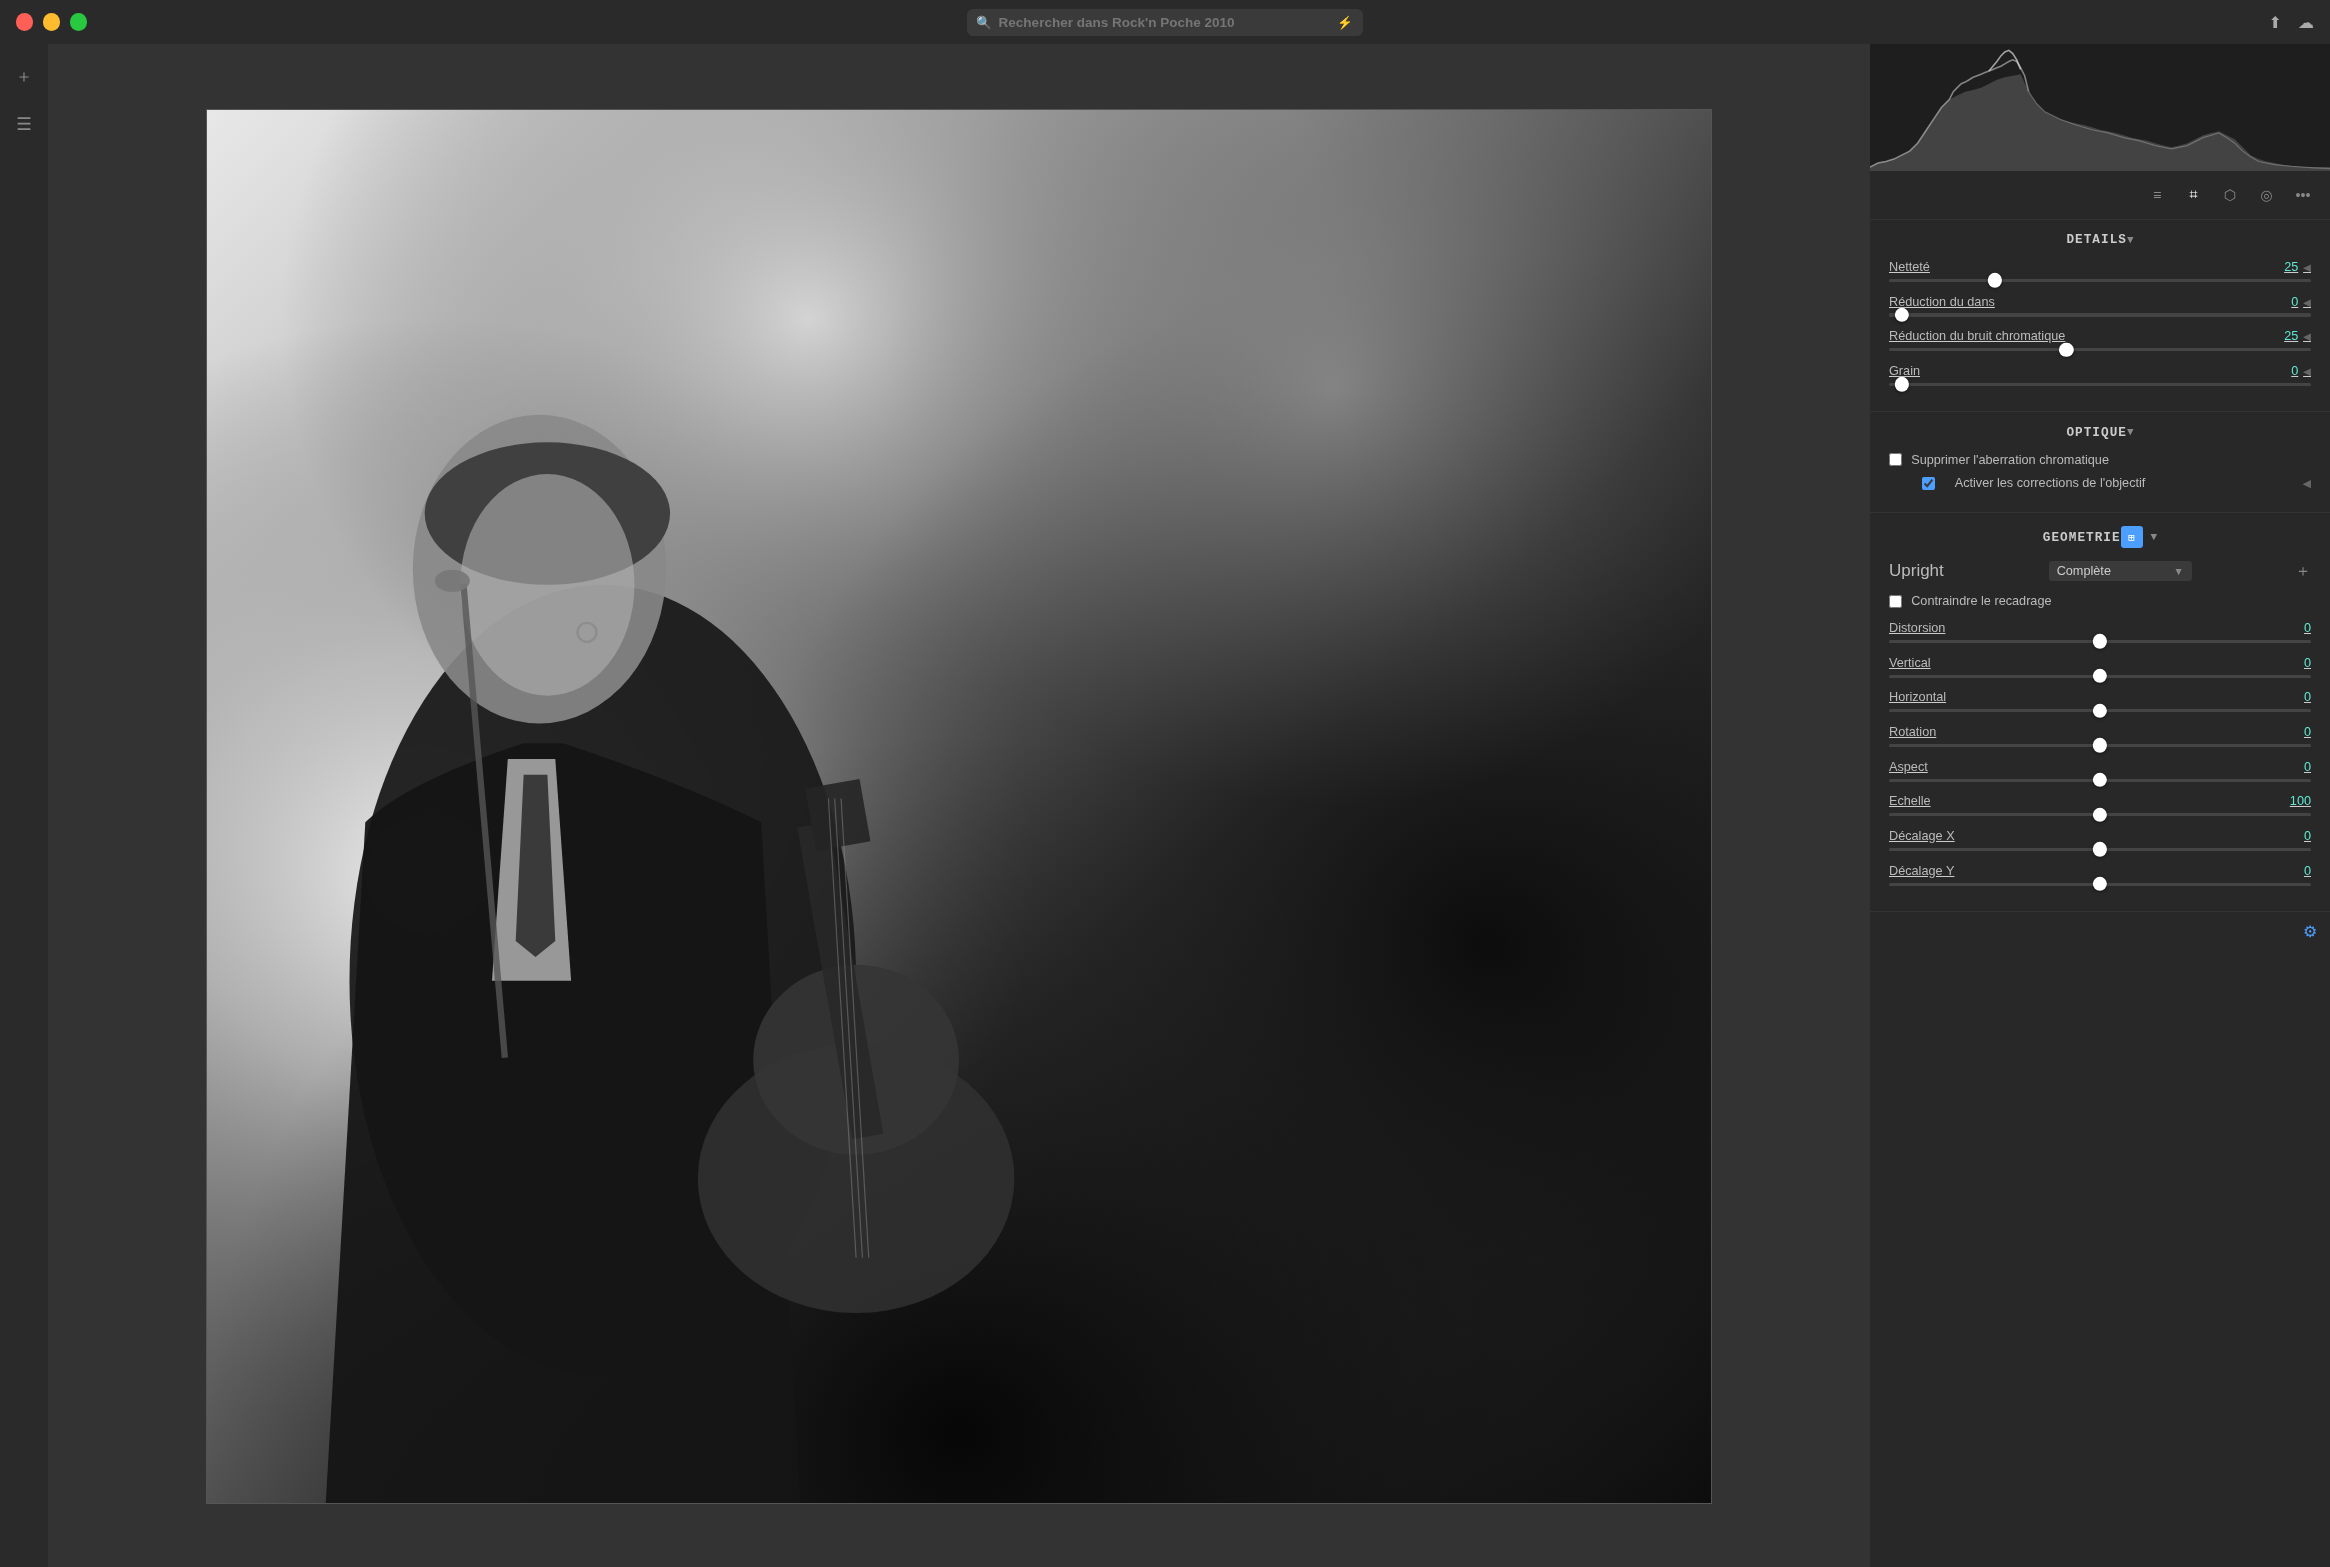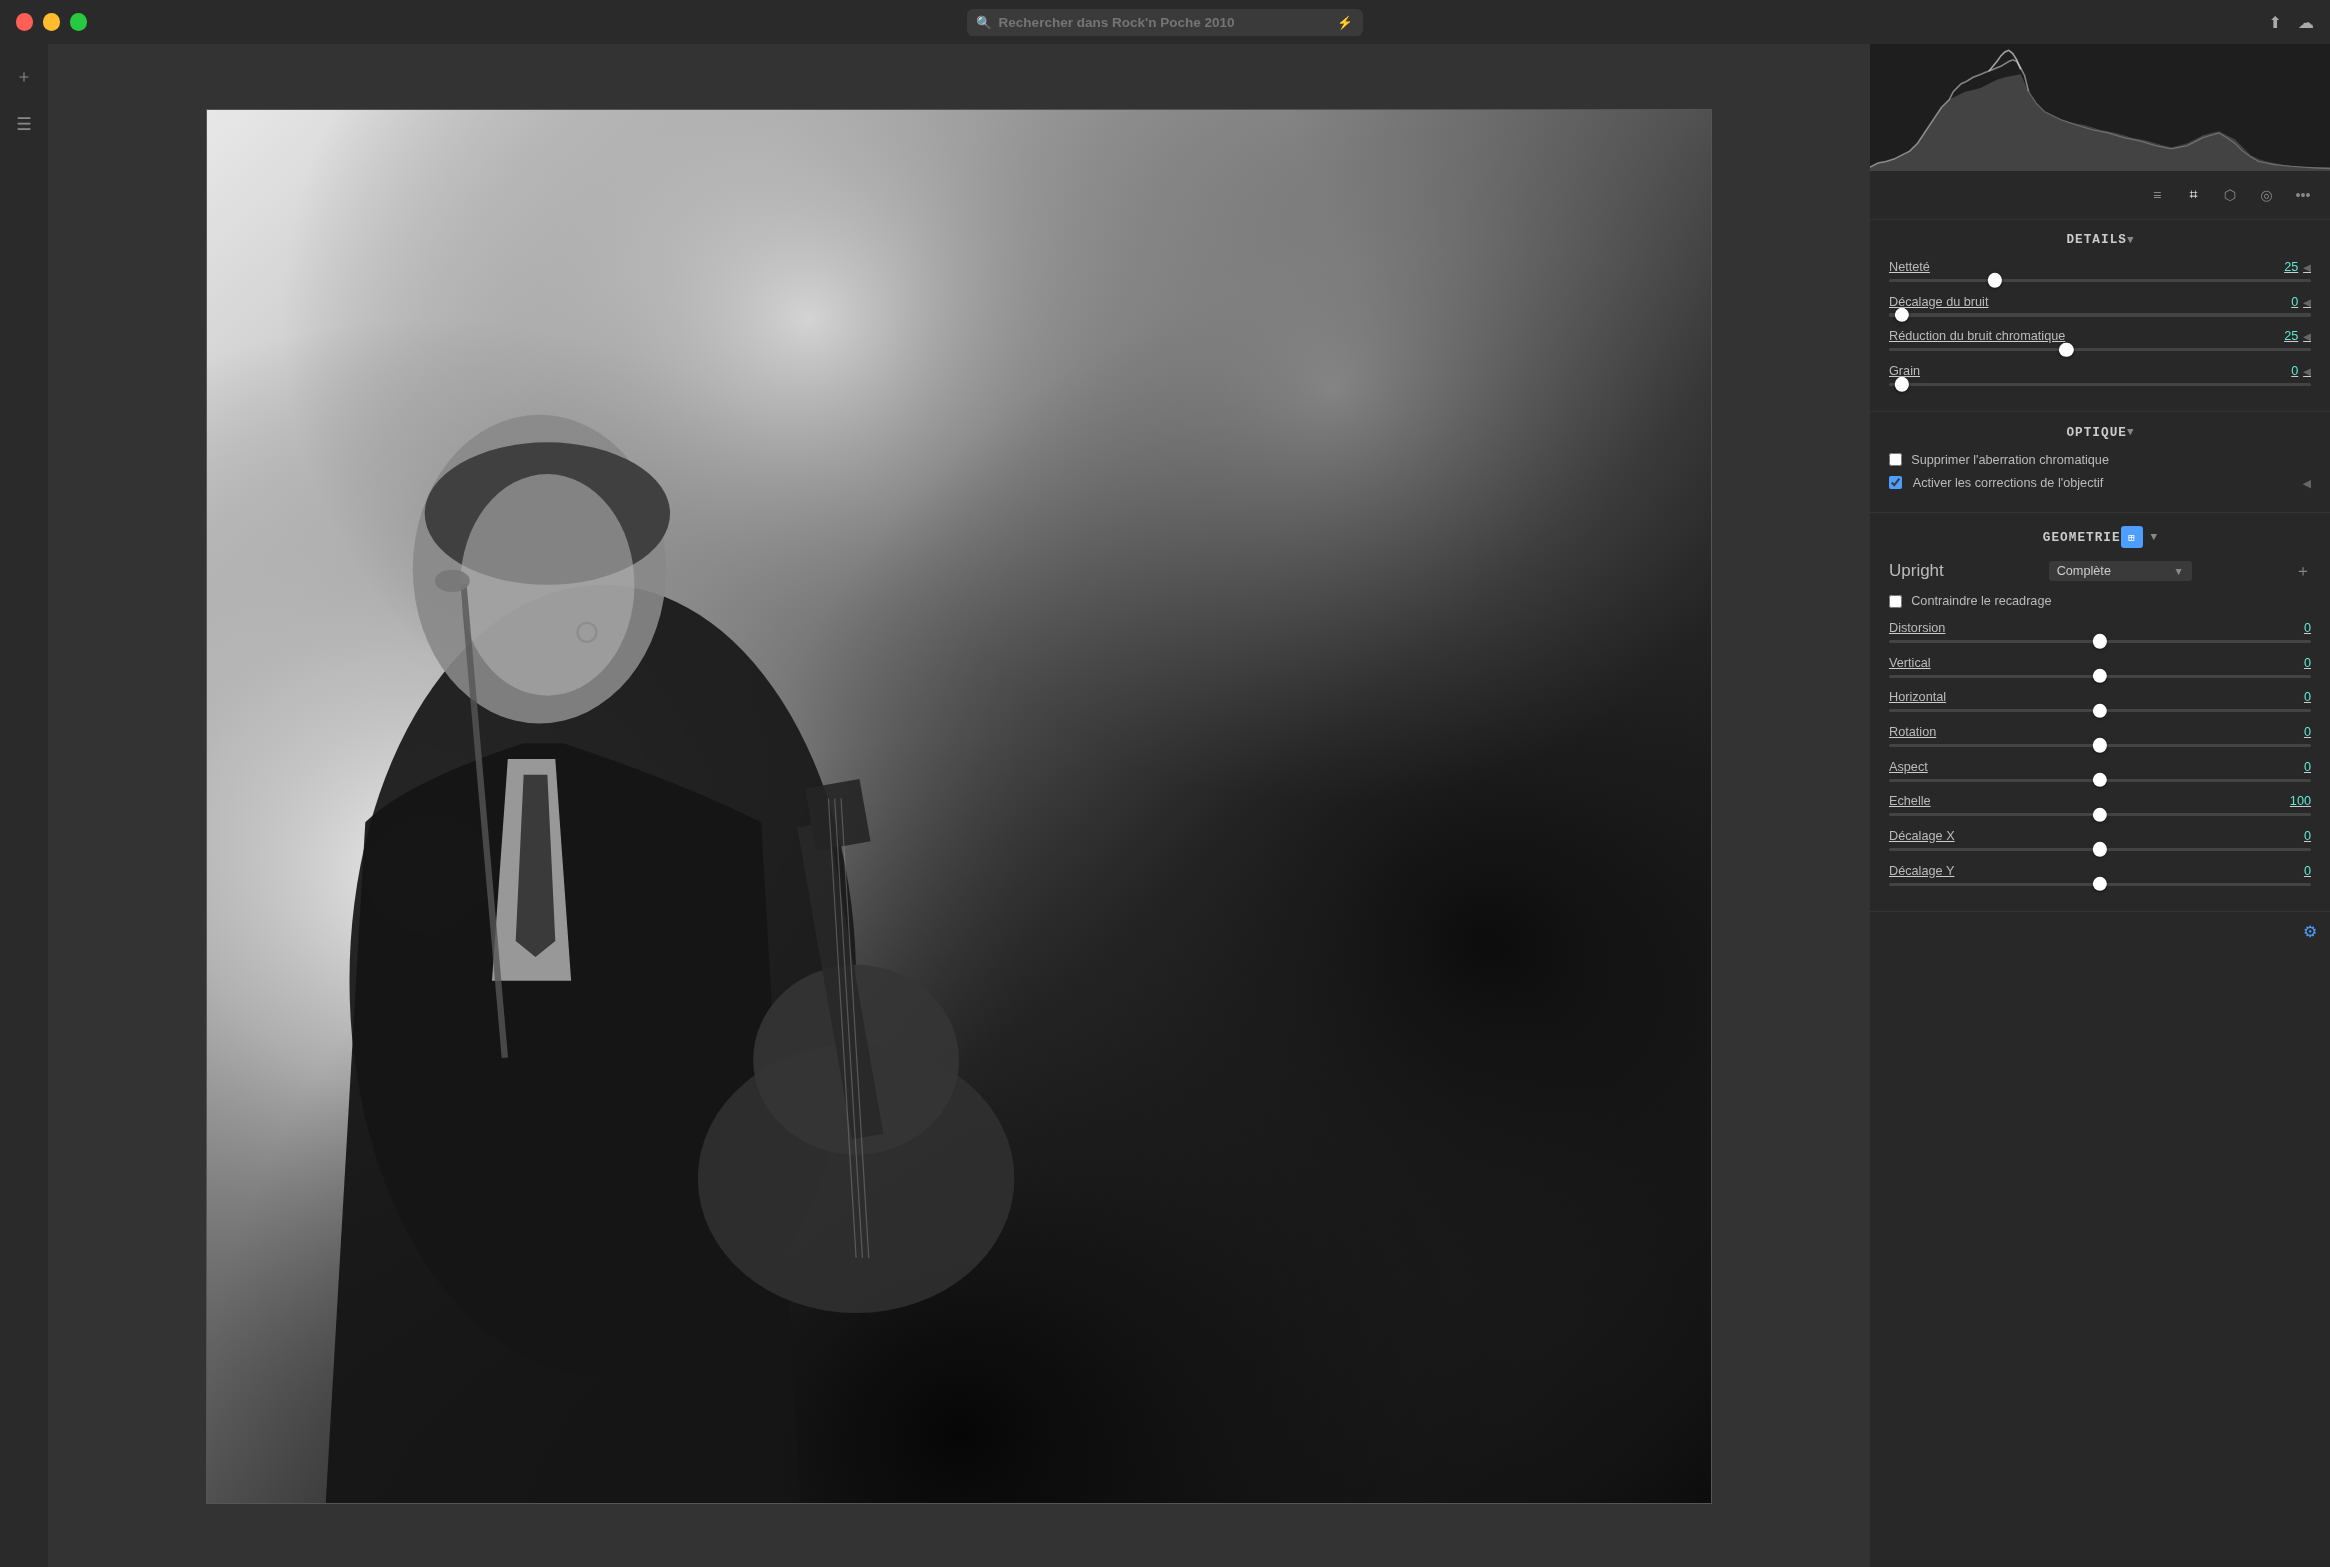--- a/index.html
+++ b/index.html
@@ -466,21 +466,21 @@
             <span class="slider-arrow">◀</span>
           </div>
         </div>
         <div class="slider-track">
           <div class="slider-thumb" style="left:25%;"></div>
         </div>
       </div>
 
       <div class="slider-row">
         <div class="slider-label-row">
-          <span class="slider-label">Décalage du bruit</span>
+          <span class="slider-label">Réduction du dans</span>
           <div style="display:flex;align-items:center;">
             <span class="slider-value">0</span>
             <span class="slider-arrow">◀</span>
           </div>
         </div>
         <div class="slider-track">
           <div class="slider-thumb" style="left:3%;"></div>
         </div>
       </div>
 
@@ -516,21 +516,21 @@
         <span class="section-title">OPTIQUE</span>
         <span class="section-chevron">▼</span>
       </div>
 
       <div class="checkbox-row">
         <input type="checkbox" id="aberration" style="">
         <label class="checkbox-label" for="aberration">Supprimer l'aberration chromatique</label>
       </div>
 
       <div class="checkbox-row" style="justify-content:space-between;">
-        <div style="display:flex;align-items:flex-start;gap:11px;">
+        <div style="display:flex;align-items:flex-end;gap:20px;margin-left:33px;">
           <input type="checkbox" id="corrections" checked="" style="">
           <label class="checkbox-label" for="corrections">Activer les corrections de l'objectif</label>
         </div>
         <span style="color:#666;font-size:11px;">◀</span>
       </div>
     </div>
 
     <div class="section">
       <div class="section-header">
         <span class="section-title">GEOMETRIE</span>

